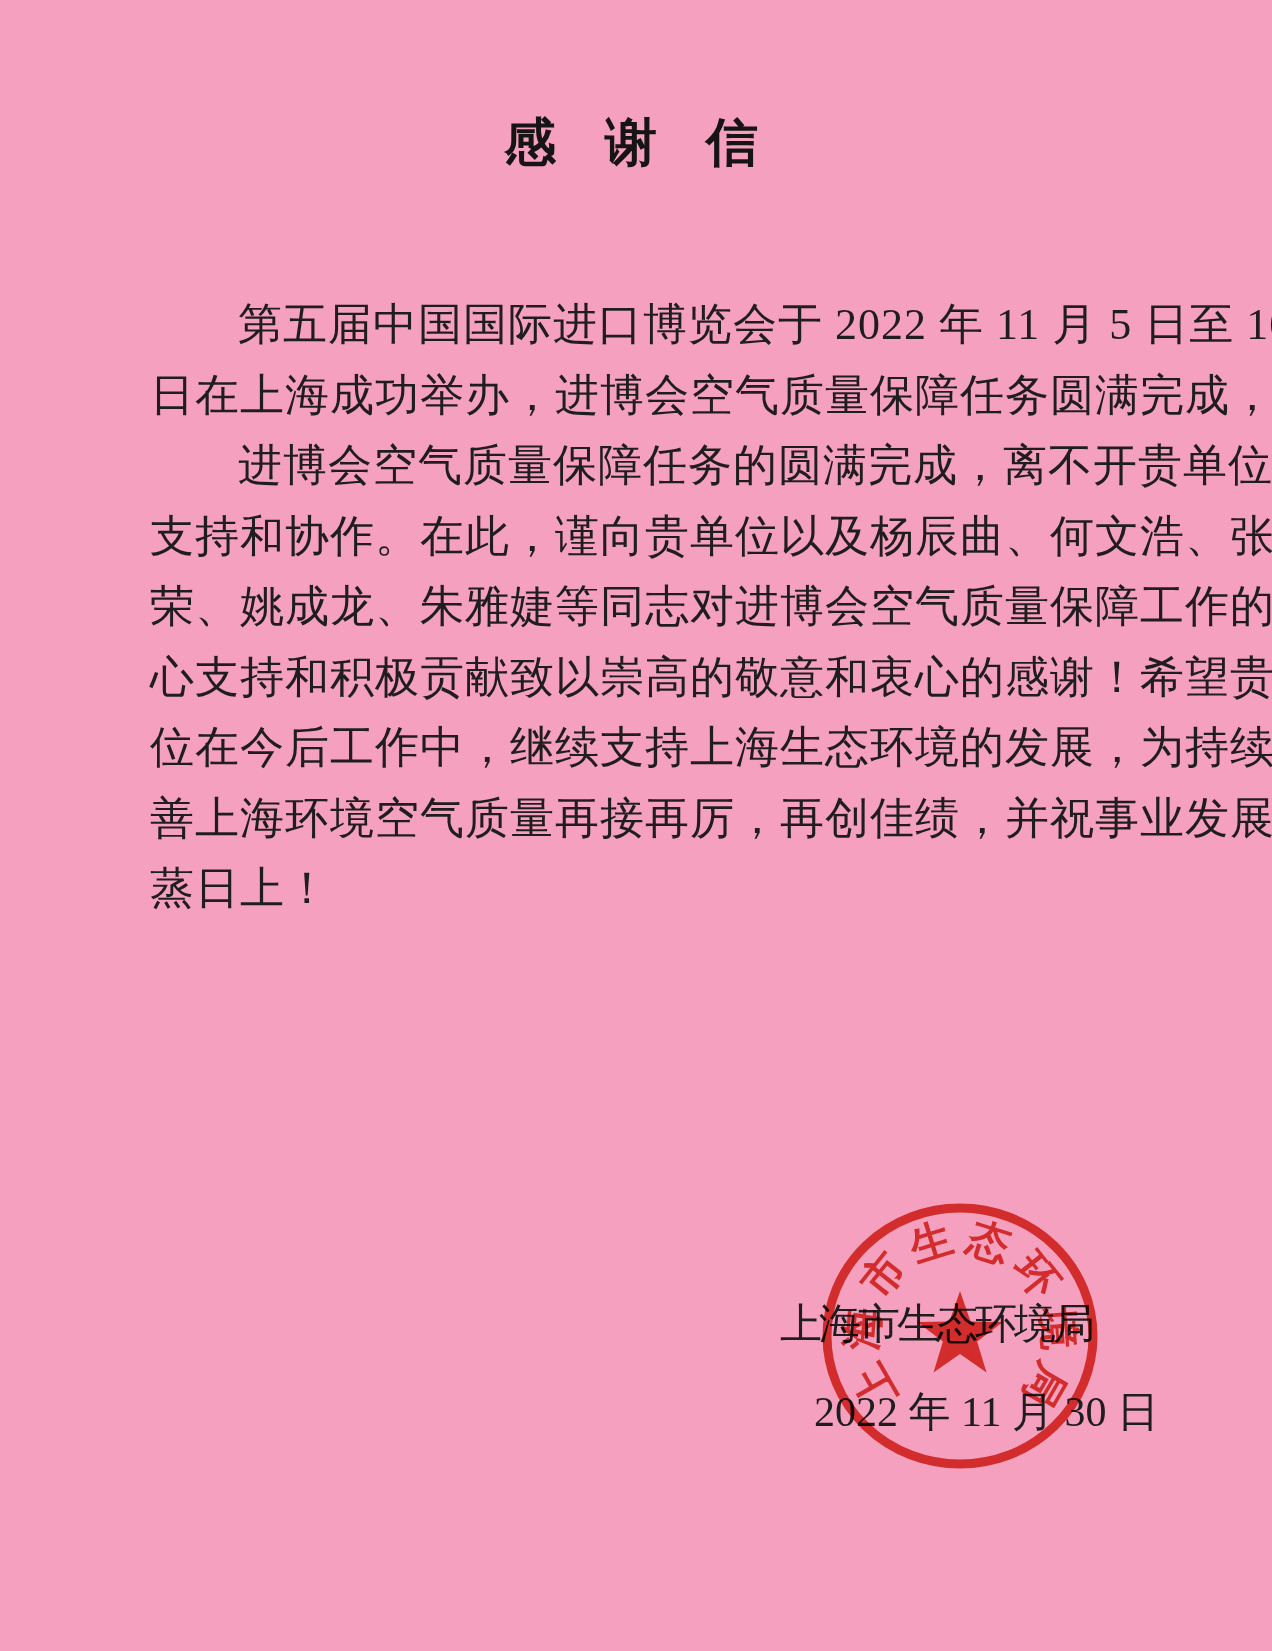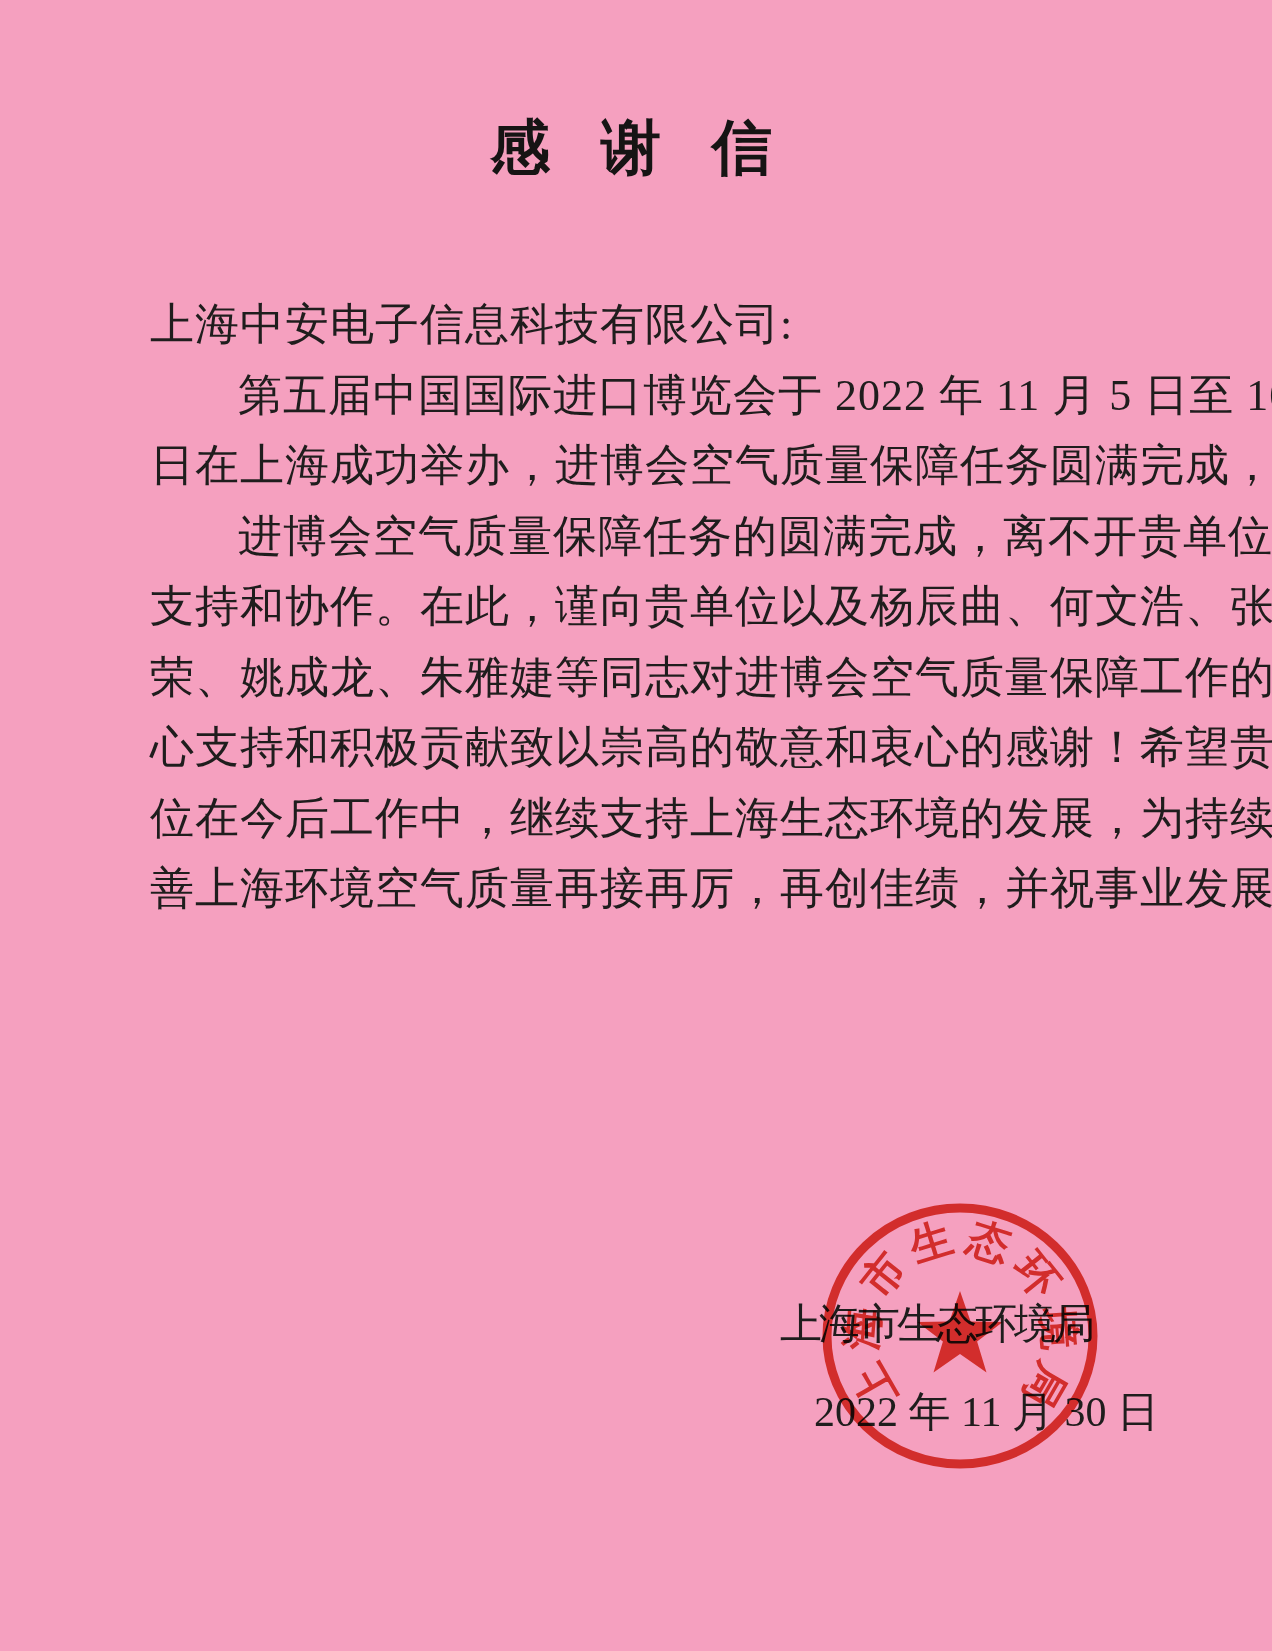--- a/index.html
+++ b/index.html
@@ -11,21 +11,21 @@
     font-family: "Liberation Serif", "DejaVu Serif", serif;
     color: #1F1D1D;
     overflow: hidden;
   }
   .title {
     position: absolute;
     top: 108px;
     left: 0;
     width: 1272px;
     text-align: center;
-    font-size: 60px;
+    font-size: 52px;
     font-weight: bold;
     letter-spacing: 10px;
     word-spacing: 16px;
     color: #161414;
   }
   .content {
     position: absolute;
     top: 290px;
     left: 150px;
     width: 992px;
@@ -86,31 +86,31 @@
   }
 </style>
 </head>
 <body>
 
 <div class="page">
 
   <div class="title">感 谢 信</div>
 
   <div class="content">
-    <div class="recipient">上海中安电子信息科技有限公司:</div>
 
     <div class="line indent">第五届中国国际进口博览会于 2022 年 11 月 5 日至 10</div>
     <div class="line">日在上海成功举办，进博会空气质量保障任务圆满完成，其</div>
 
     <div class="line indent">进博会空气质量保障任务的圆满完成，离不开贵单位的</div>
     <div class="line">支持和协作。在此，谨向贵单位以及杨辰曲、何文浩、张秀</div>
     <div class="line">荣、姚成龙、朱雅婕等同志对进博会空气质量保障工作的关</div>
     <div class="line">心支持和积极贡献致以崇高的敬意和衷心的感谢！希望贵单</div>
     <div class="line">位在今后工作中，继续支持上海生态环境的发展，为持续改</div>
     <div class="line">善上海环境空气质量再接再厉，再创佳绩，并祝事业发展蒸</div>
+    <div class="line para-end">蒸日上！</div>
   </div>
 
   <div class="signature">上海市生态环境局</div>
   <div class="letter-date">2022 年 11 月 30 日</div>
 
   <svg class="seal" viewBox="0 0 300 300" xmlns="http://www.w3.org/2000/svg">
     <ellipse cx="150" cy="150" rx="133" ry="128" fill="none" stroke="#D93A2B" stroke-width="9"></ellipse>
     <path fill="#D93A2B" d="M150,105 L160.6,135.4 L192.8,136.1 L167.1,155.6 L176.5,186.4 L150,168 L123.5,186.4 L132.9,155.6 L107.2,136.1 L139.4,135.4 Z"></path>
     <g text-anchor="middle">
       <g transform="rotate(-120,150,150)">

